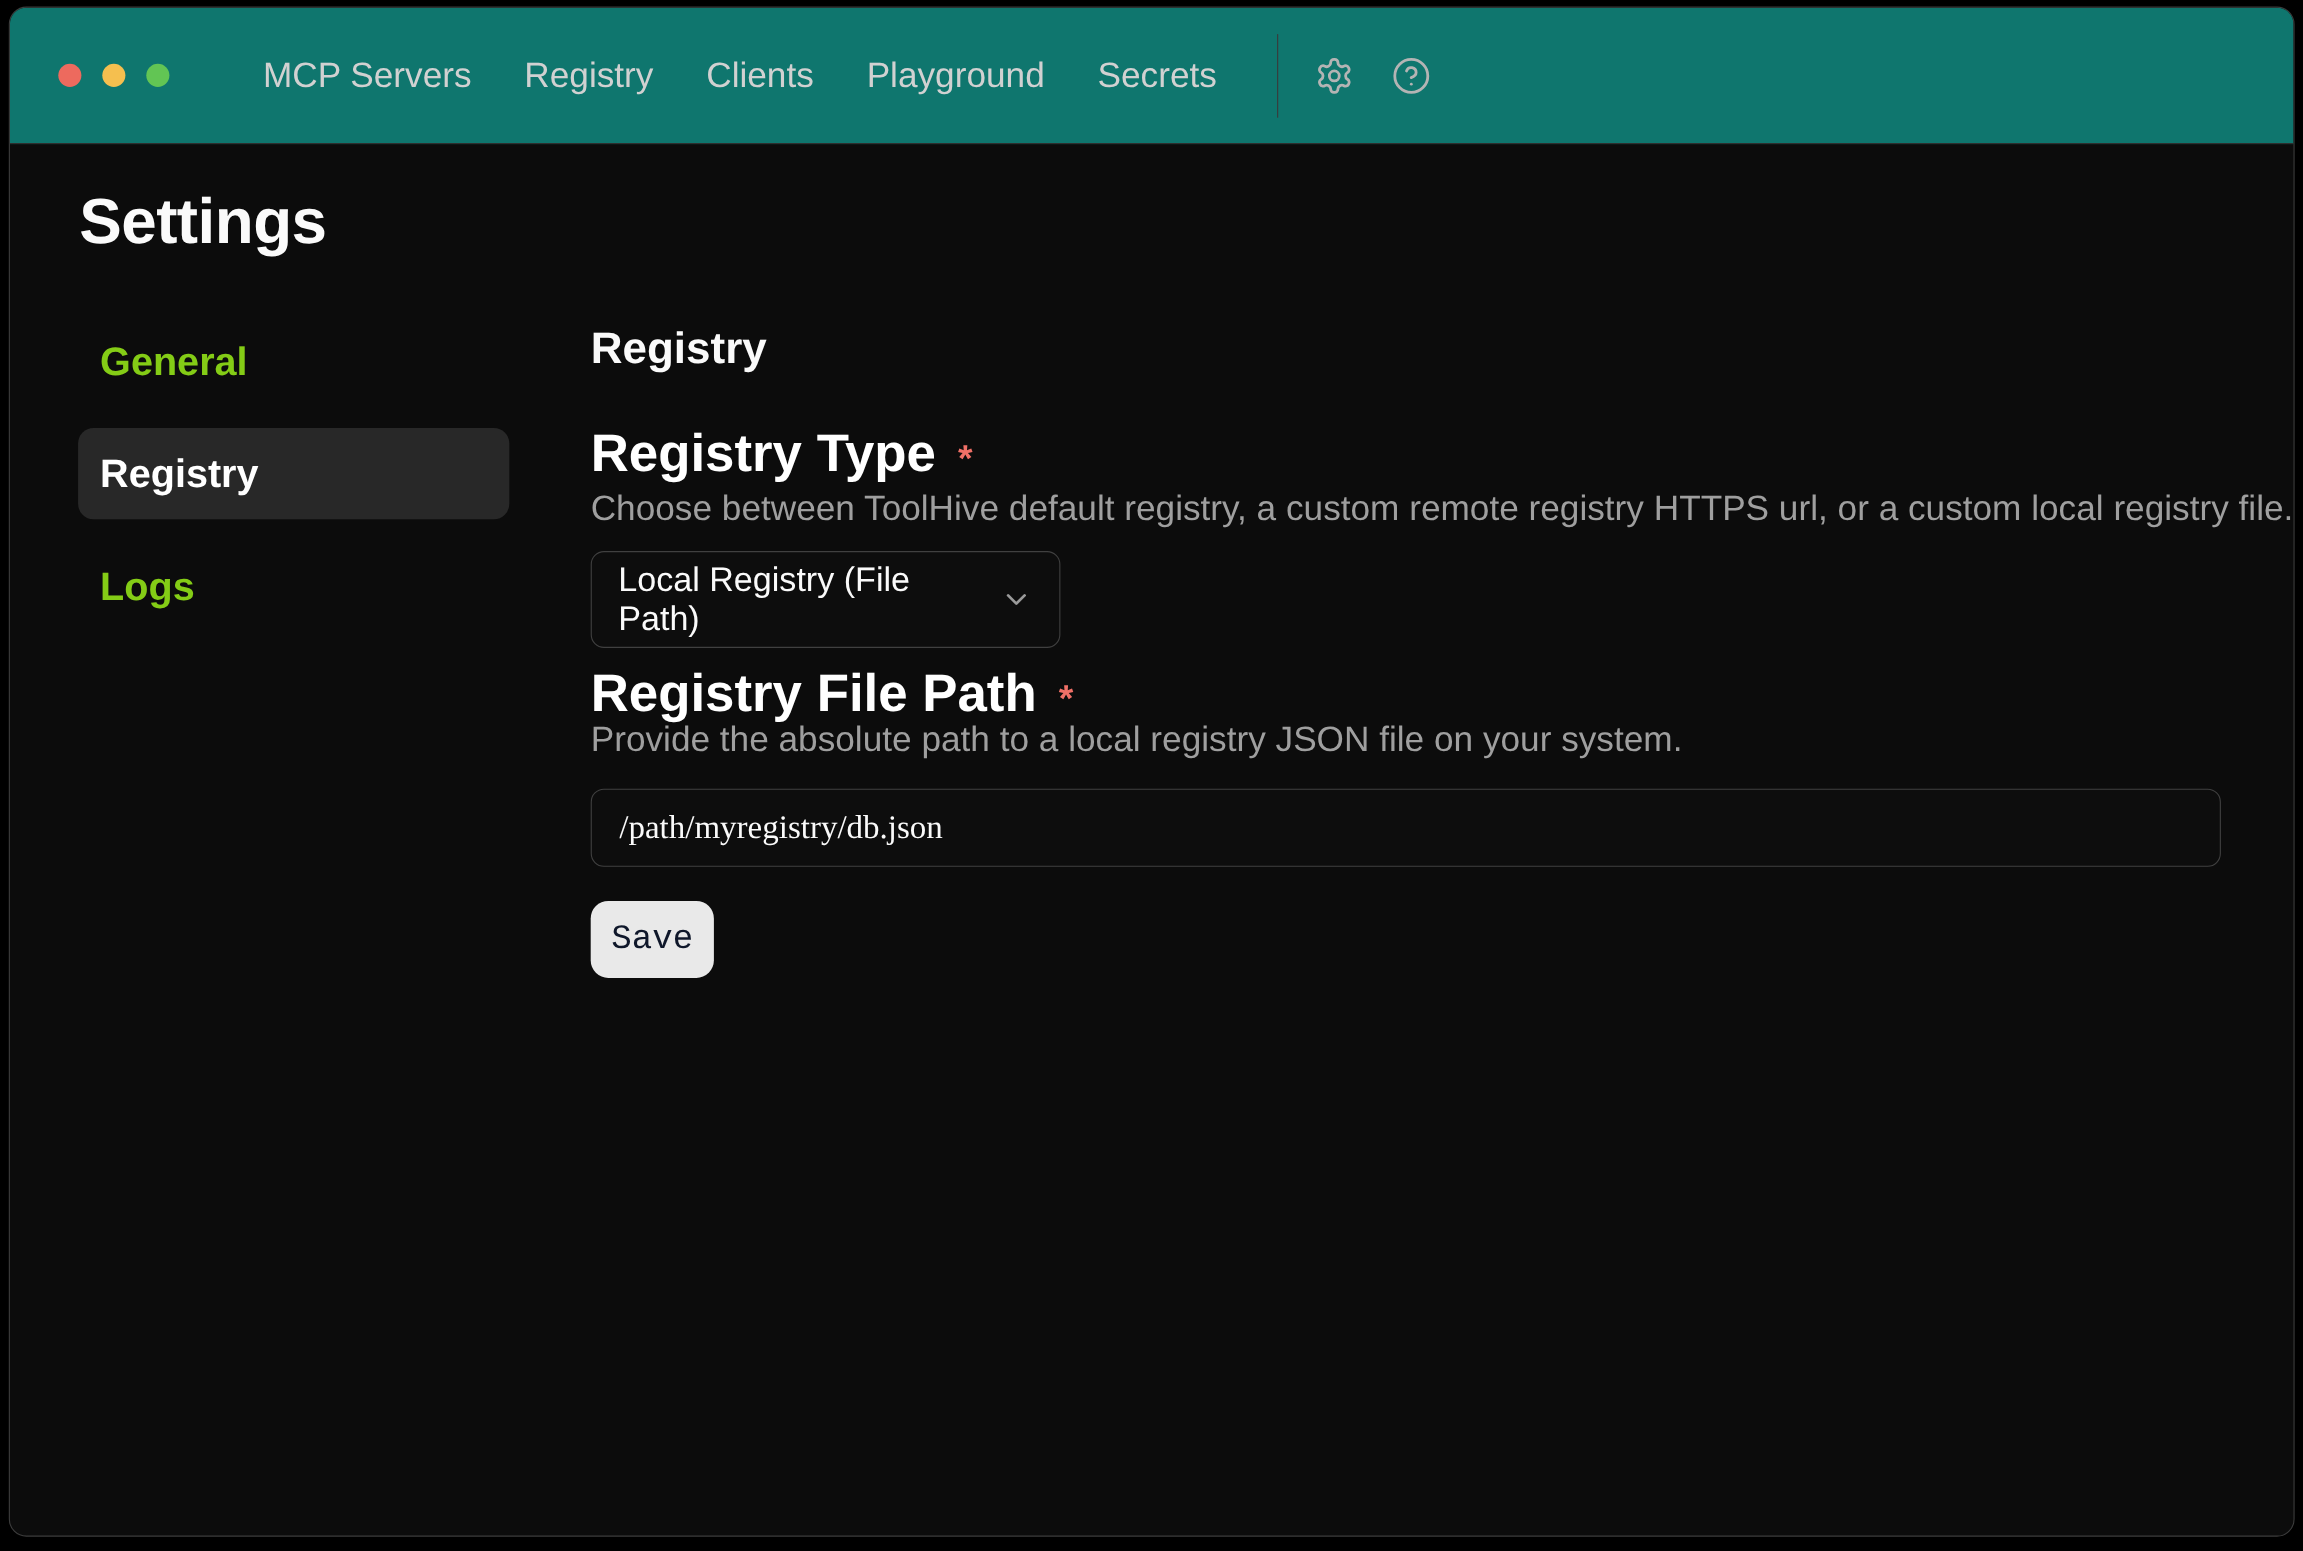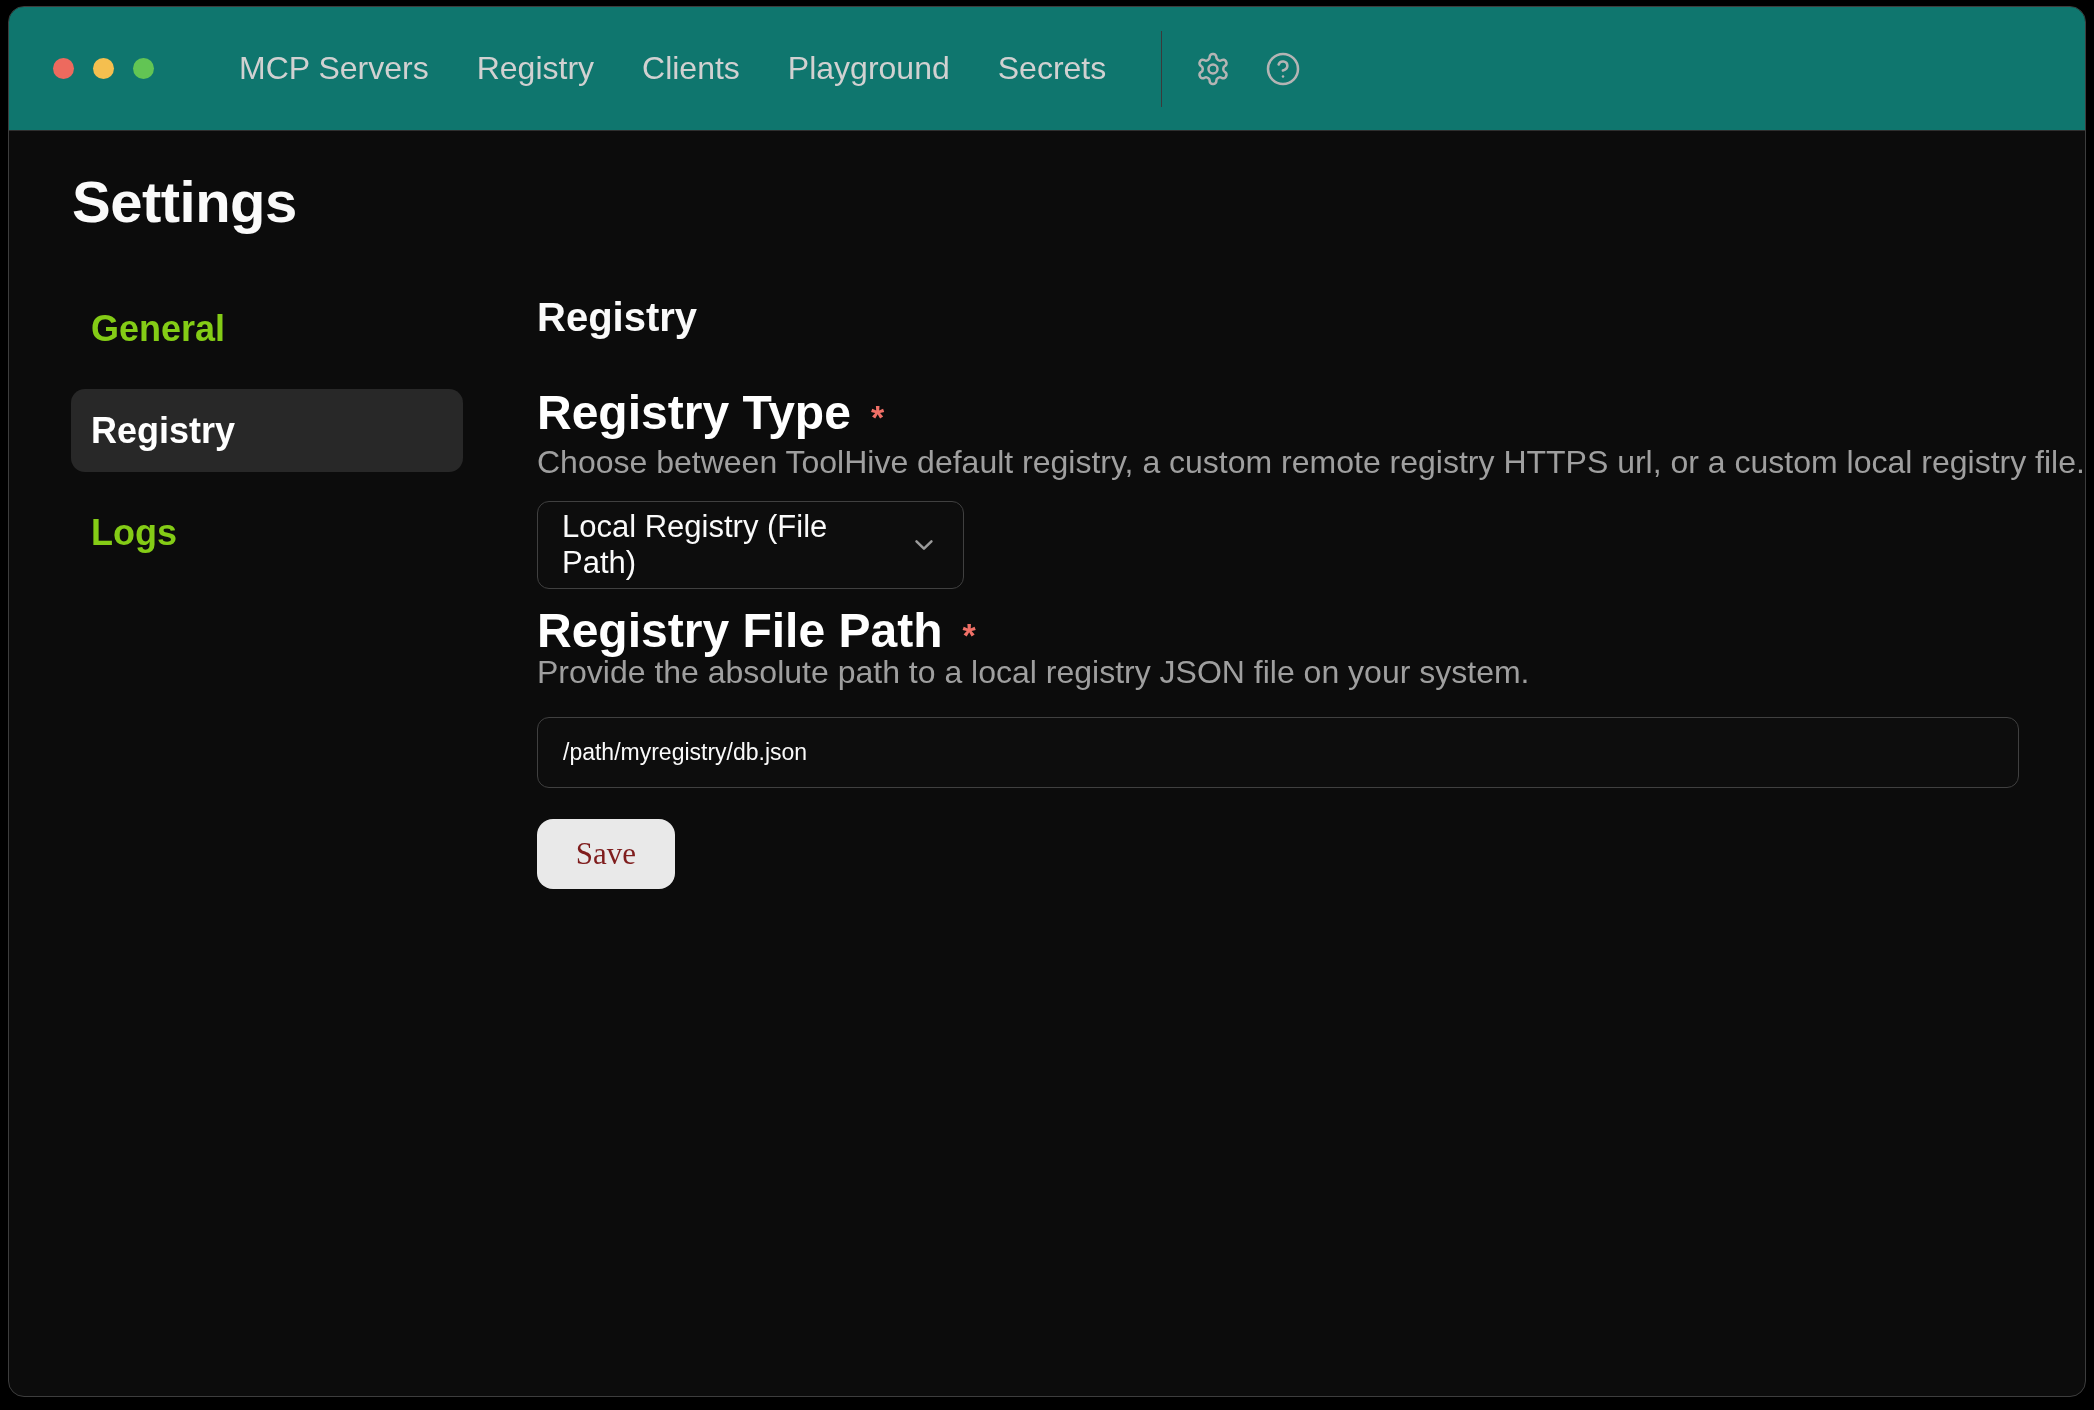--- a/index.html
+++ b/index.html
@@ -58,27 +58,27 @@
     display:flex;align-items:center;justify-content:space-between;
     padding:0 24px;background:#0d0d0d;cursor:default;
   }
   .select-value{font-size:31px;color:#fafafa;}
   .select-control svg{width:30px;height:30px;stroke:#9a9a9a;fill:none;stroke-width:2;stroke-linecap:round;stroke-linejoin:round;}
   .row-2{top:596px;}
   .desc-2{top:647px;}
   .text-input{
     position:absolute;left:0;top:710px;width:1482px;height:71px;
     background:#0d0d0d;border:1.5px solid #404040;border-radius:12px;
-    box-sizing:border-box;color:#fafafa;font-size:23px;padding:0 25px;outline:none;
-    font-family:Liberation Sans, sans-serif;
+    box-sizing:border-box;color:#fafafa;font-size:30px;padding:0 25px;outline:none;
+    font-family:Liberation Serif, serif;
   }
   .save-btn{
-    position:absolute;left:0;top:812px;width:138px;height:70px;
-    background:#e9e9e9;color:#7f1d1d;border:none;border-radius:16px;
-    font-size:31px;font-weight:500;font-family:Liberation Serif, serif;cursor:default;
+    position:absolute;left:0;top:812px;width:112px;height:70px;
+    background:#e9e9e9;color:#0f172a;border:none;border-radius:16px;
+    font-size:31px;font-weight:500;font-family:Liberation Mono, monospace;cursor:default;
   }
 </style>
 </head>
 <body>
 
 <div class="app-window">
 
   <div class="topbar">
     <div class="traffic">
       <div class="light red"></div>

